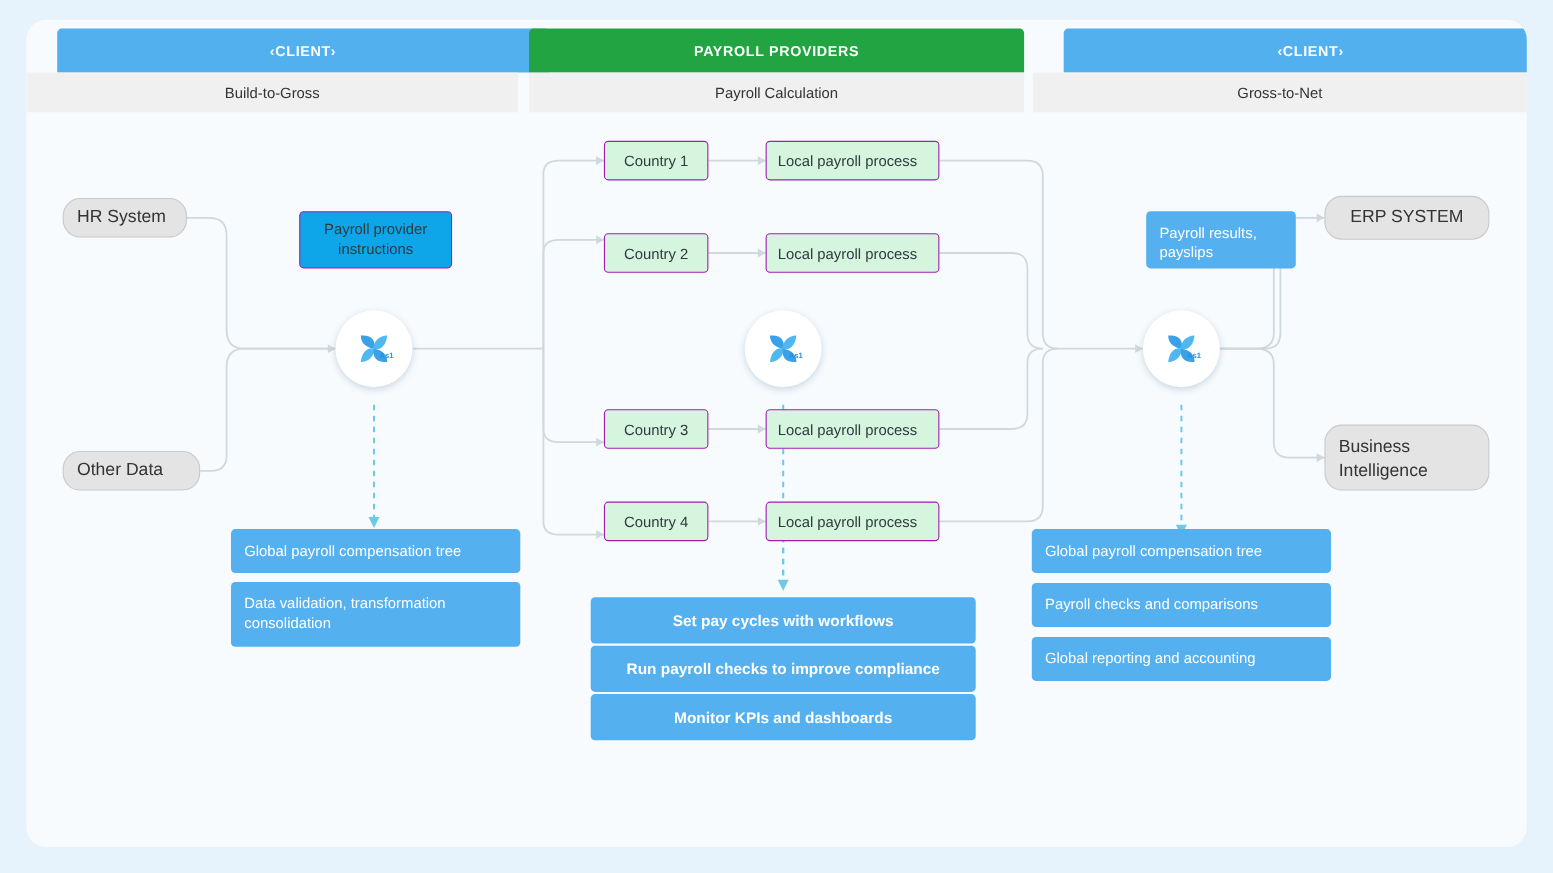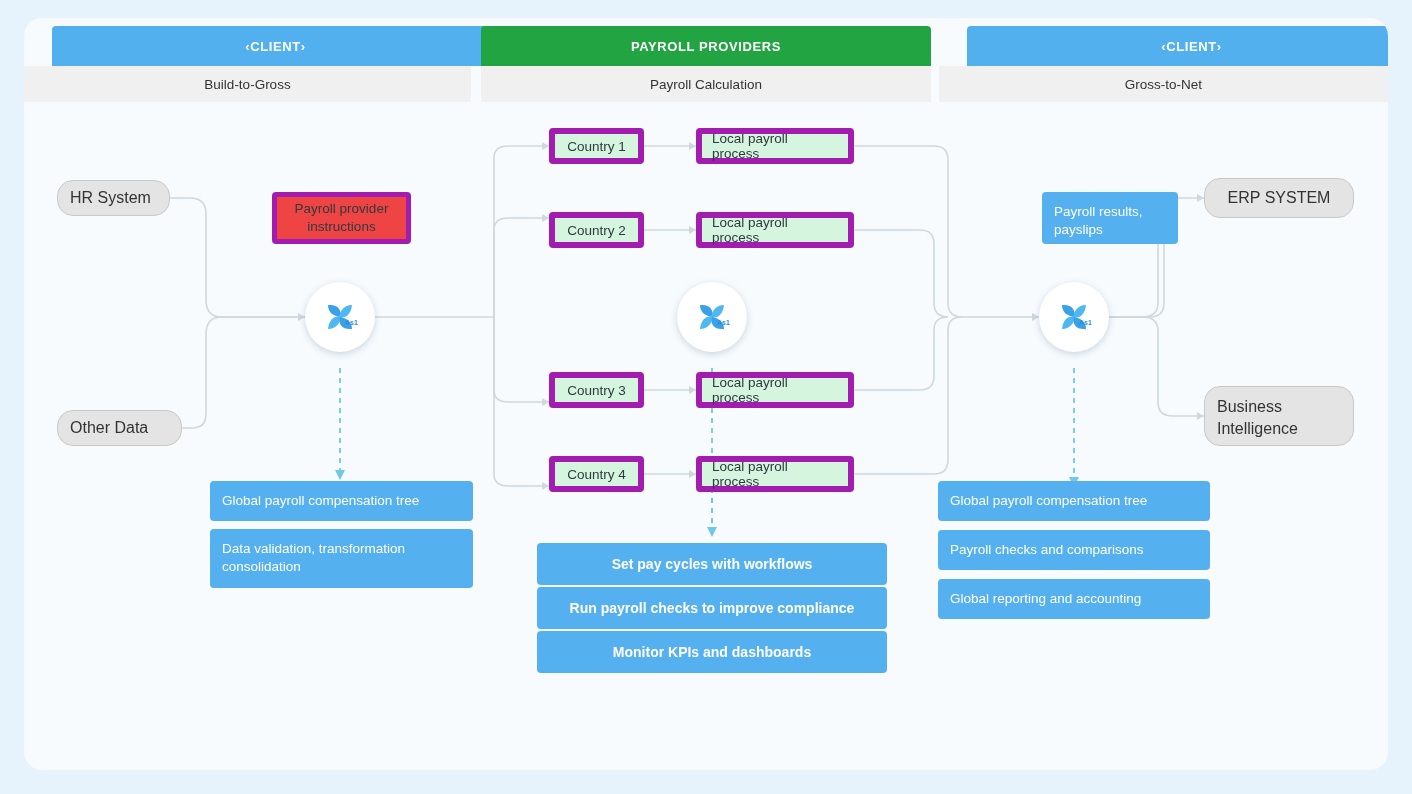--- a/index.html
+++ b/index.html
@@ -81,33 +81,33 @@
     border: 1px solid #c9c9c9;
     border-radius: 16px;
     color: #333333;
     font-size: 16px;
     padding: 0 12px;
   }
   .grey-box.center { justify-content: center; }
   .grey-box.multiline { line-height: 1.35; display: block; padding-top: 9px; }
 
   .lightblue-box {
-    background: #ef4444;
-    border: 5px solid #a21caf;
+    background: #0ea5e9;
+    border: 1px solid #a21caf;
     border-radius: 4px;
     color: #2f3a40;
     font-size: 13.5px;
     line-height: 1.3;
     padding: 0 10px;
     justify-content: center;
     text-align: center;
   }
   .green-box {
     background: #d6f5de;
-    border: 6px solid #a21caf;
+    border: 1px solid #a21caf;
     border-radius: 4px;
     color: #2f3a40;
     font-size: 13.5px;
     padding: 0 10px;
   }
   .green-box.center { justify-content: center; }
 
   .blue-solid {
     background: #54b0ef;
     border-radius: 4px;

